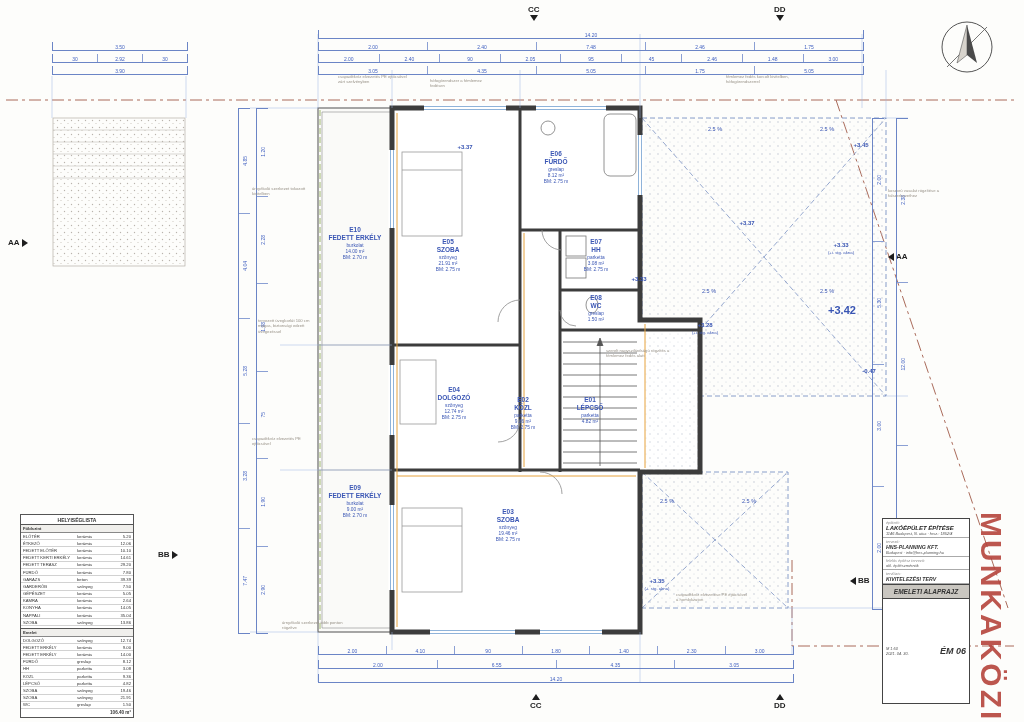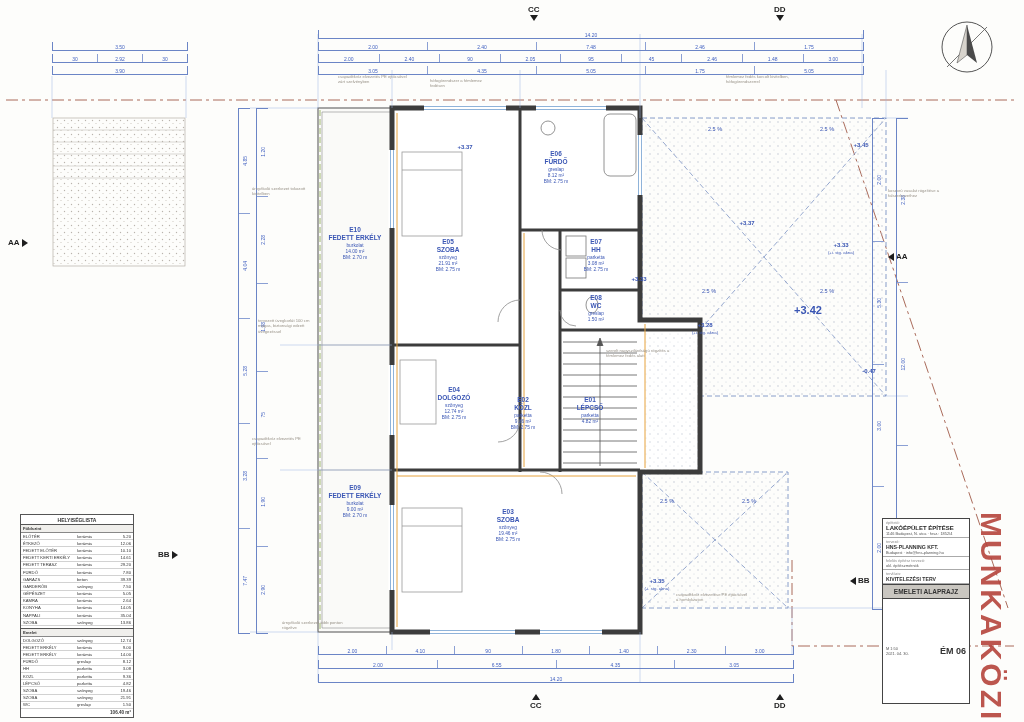--- a/index.html
+++ b/index.html
@@ -42,21 +42,21 @@
   .tbl{position:absolute;background:#fff;border:1px solid #555;font-size:4.2px;color:#333;width:112px;}
   .t-title{font-weight:bold;text-align:center;font-size:5px;border-bottom:1px solid #555;padding:1.5px 0;}
   .t-sub{font-weight:bold;border-bottom:0.6px solid #888;padding:1px 2px;background:#f0efec;}
   .trow{display:flex;border-bottom:0.4px solid #d2d2d2;padding:0 2px;height:6.2px;align-items:center;}
   .trow .tn{flex:1.7;overflow:hidden;white-space:nowrap;}
   .trow .tm{flex:1;overflow:hidden;white-space:nowrap;}
   .trow .ta{flex:0.7;text-align:right;}
   .t-total{display:flex;justify-content:flex-end;font-weight:bold;padding:1.5px 2px;font-size:4.6px;}
 
   
-  .titleblock{position:absolute;left:882px;top:518px;width:86px;height:184px;border:1px solid #444;background:#fff;font-size:4.2px;color:#333;display:flex;flex-direction:column;}
+  .titleblock{position:absolute;left:882px;top:518px;width:86px;height:184px;border:1px solid #444;background:#fff;font-size:4.2px;color:#333;display:flex;flex-direction:column;font-style:italic;}
   .tb-row{border-bottom:0.5px solid #aaa;padding:1.5px 3px;}
   .tb-label{font-size:3.8px;color:#8a8a8a;display:block;}
   .tb-big{font-size:6px;font-weight:bold;color:#1f1f1f;display:block;}
   .tb-mid{font-size:5.2px;font-weight:bold;display:block;}
   .tb-small{font-size:3.9px;color:#555;display:block;}
   .tb-bar{background:#c9c6c0;font-weight:bold;font-size:6.5px;text-align:center;padding:3px 0;border-top:1px solid #444;border-bottom:1px solid #444;}
   .tb-foot{display:flex;justify-content:space-between;align-items:center;padding:2px 3px;flex:1;}
   .tb-sheet{font-size:9px;font-weight:bold;}
 
   .stamp{position:absolute;left:974px;top:512px;height:205px;writing-mode:vertical-rl;font-size:30px;font-weight:bold;color:#b5443c;letter-spacing:3px;opacity:0.9;}
@@ -408,21 +408,21 @@
     <div class="r-h">BM: 2.75 m</div>
   </div>
   <div class="room" style="left:320px;top:484px;width:70px;">
     <div class="r-code">E09</div>
     <div class="r-name">FEDETT ERKÉLY</div>
     <div class="r-floor">burkolat</div>
     <div class="r-area">9.00 m²</div>
     <div class="r-h">BM: 2.70 m</div>
   </div>
 
-  <div class="elev big" style="left:780px;top:304px;width:56px;">
+  <div class="elev big" style="left:814px;top:304px;width:56px;">
       <div class="v">+3.42</div>
     </div>
   <div class="elev" style="left:732px;top:220px;width:30px;">
       <div class="v">+3.37</div>
     </div>
   <div class="elev" style="left:818px;top:242px;width:46px;">
       <div class="v">+3.33</div>
       <div class="s">(+i. stg. akna)</div>
     </div>
   <div class="elev" style="left:682px;top:322px;width:46px;">

